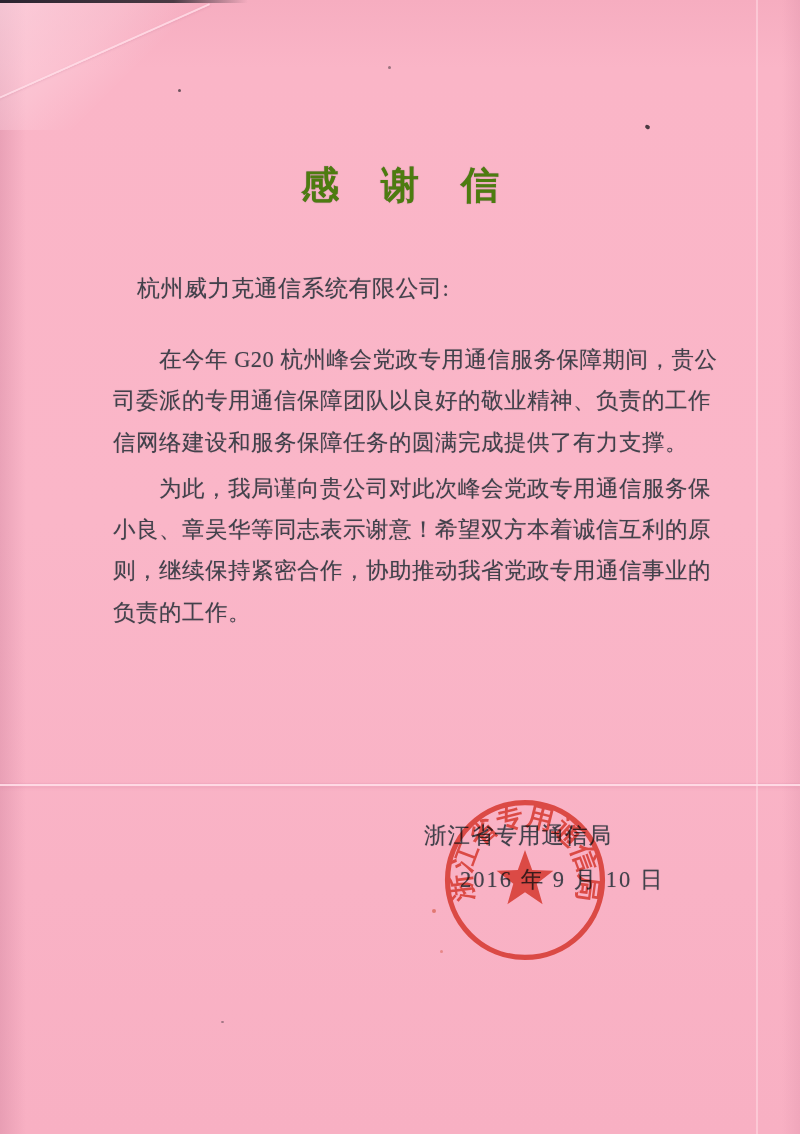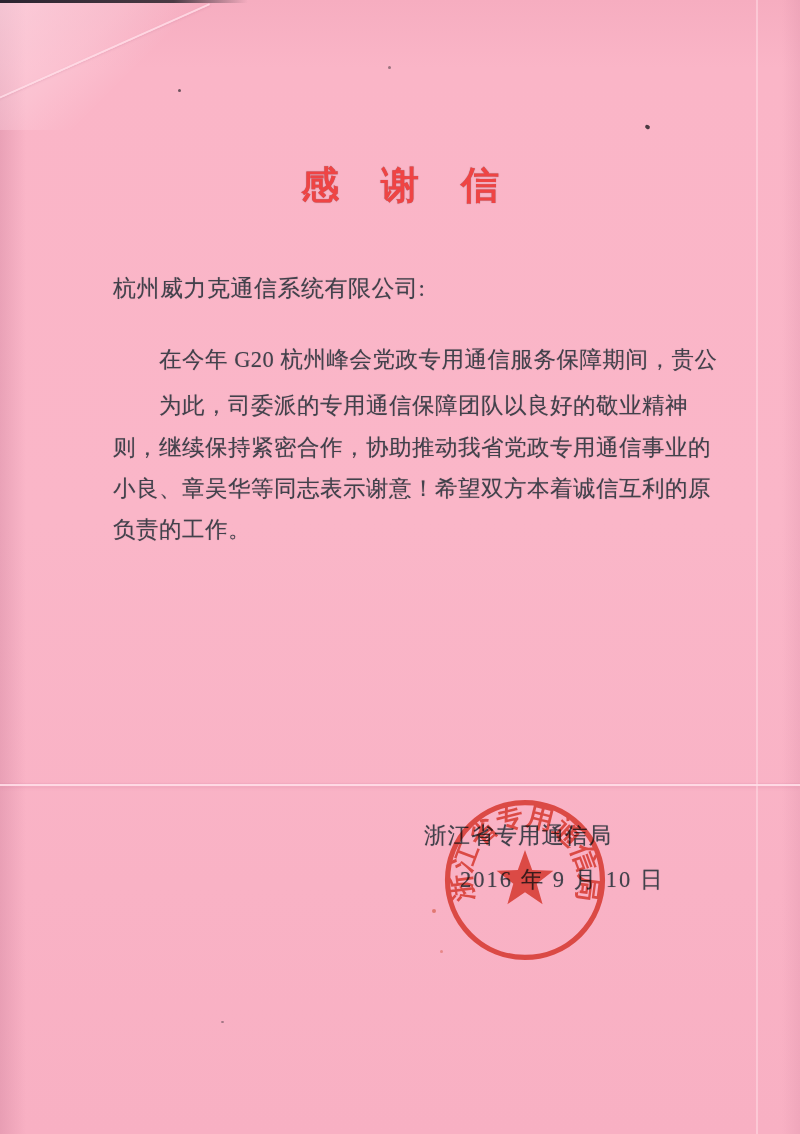--- a/index.html
+++ b/index.html
@@ -52,33 +52,33 @@
   .speck.s3 { left: 388px; top: 66px;  width: 3px; height: 3px; opacity: .55; }
   .speck.s4 { left: 221px; top: 1021px; width: 3px; height: 2px; opacity: .5; }
   .speck.red1 { left: 432px; top: 909px; width: 4px; height: 4px; background: #d6604e; opacity: .7; }
   .speck.red2 { left: 440px; top: 950px; width: 3px; height: 3px; background: #d6604e; opacity: .5; }
 
   
   .title {
     position: absolute; top: 160px; left: 0; width: 100%;
     text-align: center;
     font-size: 38px; font-weight: 700;
-    color: #ef4444;
+    color: #4d7c0f;
     letter-spacing: 42px;
     padding-left: 42px; 
     text-shadow: 0 0 1px rgba(47,45,54,.55);
   }
   .body-text {
     position: absolute; top: 271px; left: 113px; width: 577px;
     font-size: 22.5px; color: #42414b;
     text-shadow: 0 0 1px rgba(66,65,75,.4);
     letter-spacing: 0.5px;
   }
   .line { height: 41.3px; line-height: 41.3px; white-space: nowrap; }
-  .addressee { height: 44px; line-height: 36px; font-size: 23px; margin-bottom: 3px; }
+  .addressee { height: 44px; line-height: 36px; font-size: 23px; margin-bottom: 3px; margin-left: 24px; }
   .indent { text-indent: 46px; margin-top: 24px; }
   .para2 { margin-top: 5px; }
 
   .signoff {
     position: absolute; top: 820px; left: 0; width: 100%;
     color: #42414b; text-shadow: 0 0 1px rgba(66,65,75,.4);
   }
   .signature {
     position: absolute; top: 0; left: 424px;
     font-size: 22.5px; letter-spacing: 1px; white-space: nowrap;
@@ -118,24 +118,26 @@
   <div class="speck s4"></div>
   <div class="speck red1"></div>
   <div class="speck red2"></div>
 
   <h1 class="title">感谢信</h1>
 
   <div class="body-text">
     <div class="line addressee">杭州威力克通信系统有限公司:</div>
 
     <div class="line indent">在今年 G20 杭州峰会党政专用通信服务保障期间，贵公</div>
+    <div class="line">司委派的专用通信保障团队以良好的敬业精神、负责的工作</div>
+    <div class="line">信网络建设和服务保障任务的圆满完成提供了有力支撑。</div>
 
-    <div class="line indent para2">为此，司委派的专用通信保障团队以良好的敬业精神</div>
+    <div class="line indent para2">为此，我局谨向贵公司对此次峰会党政专用通信服务保</div>
+    <div class="line">小良、章吴华等同志表示谢意！希望双方本着诚信互利的原</div>
     <div class="line">则，继续保持紧密合作，协助推动我省党政专用通信事业的</div>
-    <div class="line">小良、章吴华等同志表示谢意！希望双方本着诚信互利的原</div>
     <div class="line">负责的工作。</div>
   </div>
 
   <div class="signoff">
     <div class="signature">浙江省专用通信局</div>
     <div class="date">2016 年 9 月 10 日</div>
   </div>
 
   <svg class="seal" viewBox="0 0 200 200" aria-hidden="true">
     <defs>

